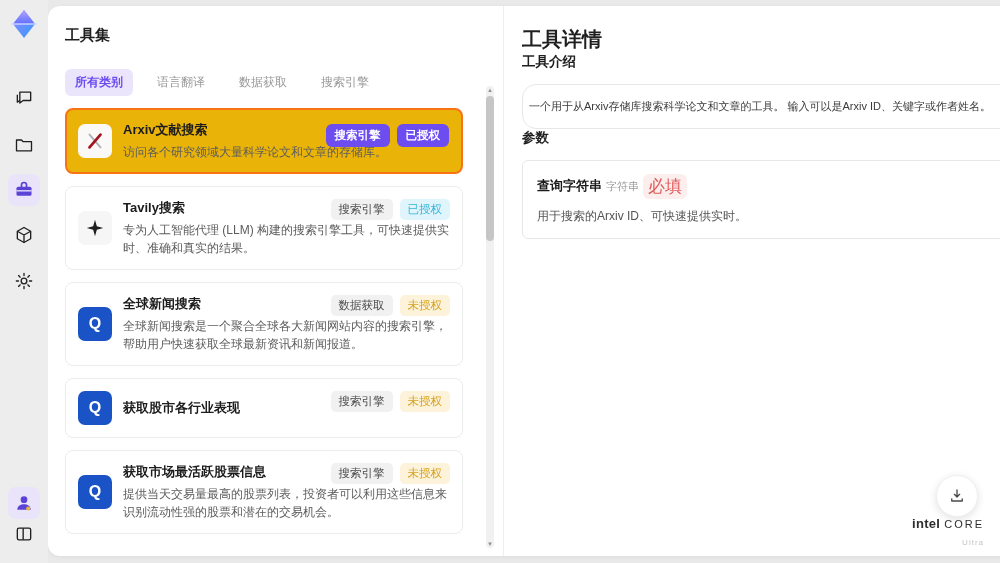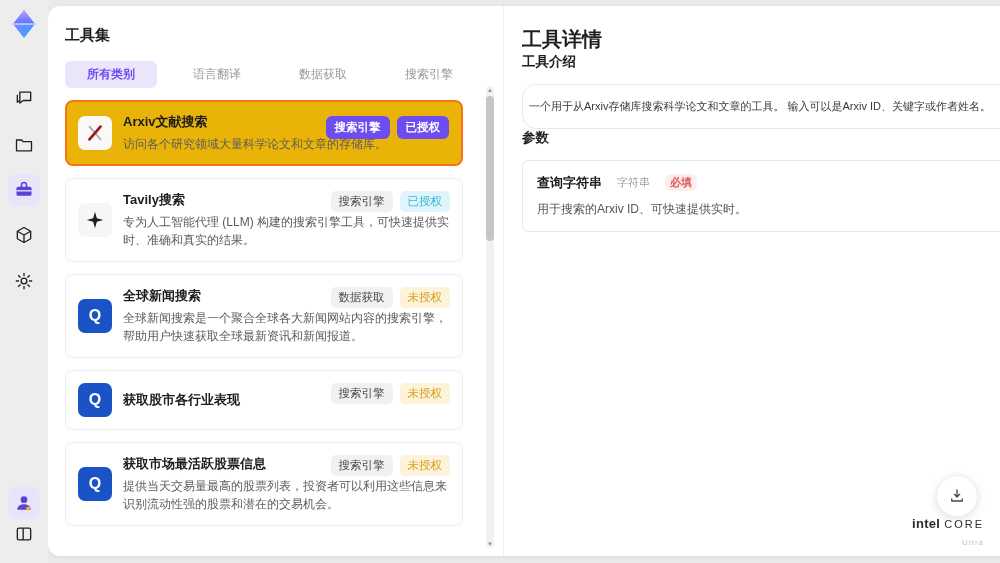--- a/index.html
+++ b/index.html
@@ -26,21 +26,21 @@
   .panel {
     position:absolute; left:48px; top:6px; width:986px; height:550px;
     background:#ffffff; border-radius:12px; overflow:hidden;
     box-shadow:0 1px 4px rgba(0,0,0,.05);
     display:flex;
   }
   
   .tools-col { width:455px; position:relative; padding:20px 20px 0 17px; }
   .tools-title { font-size:15px; font-weight:bold; }
   .tabs { display:flex; gap:14px; margin-top:16px; align-items:center; }
-  .tab { font-size:12px; color:#999; padding:5px 22px; border-radius:6px; cursor:pointer; white-space:nowrap; }
+  .tab { font-size:12px; color:#999; padding:5px 10px; border-radius:6px; cursor:pointer; white-space:nowrap;margin-top:8px; }
   .tab.active { background:#ebe5fb; color:#6a4cf0; font-weight:bold; }
   .tool-list { margin-top:12px; height:452px; overflow:hidden; padding-right:20px; }
   .tool-card {
     position:relative; display:flex; gap:11px; align-items:center;
     border:1px solid #ececec; border-radius:8px;
     padding:12px; margin-bottom:12px; background:#fff; cursor:pointer;
   }
   .tool-card.selected { border:2px solid #f97316; background:#eab308; padding:11px; }
   .tool-icon {
     width:34px; height:34px; border-radius:7px; flex:none;
@@ -71,24 +71,24 @@
 
   
   .details-col { flex:1; border-left:1px solid #efefef; padding:20px 18px 0 18px; position:relative; }
   .details-title { font-size:20px; font-weight:bold; }
   .section-heading { font-size:13.5px; font-weight:bold; }
   .info-box {
     margin-top:13px; border:1px solid #e7e7e7; border-radius:14px;
     padding:13px 6px; font-size:11px; color:#3a3a3a; line-height:1.5; background:#fff;
   }
   .param-box { margin-top:13px; border:1px solid #e7e7e7; border-radius:6px; padding:13px 14px; background:#fff; }
-  .param-head { display:flex; align-items:center; gap:15px; }
+  .param-head { display:flex; align-items:center; gap:4px; }
   .param-name { font-size:13px; font-weight:bold; color:#1c1c1c; }
   .param-type { font-size:11px; color:#9a9a9a; }
-  .param-required { font-size:11px; color:#e05b5b; background:#fdeeee; padding:1px 5px; border-radius:6px;font-weight:bold; }
+  .param-required { font-size:17px; color:#e05b5b; background:#fdeeee; padding:1px 5px; border-radius:6px; }
   .param-desc { margin-top:9px; font-size:12px; color:#555; }
 
   
   .download-fab {
     position:absolute; right:22px; bottom:46px; width:42px; height:42px; border-radius:50%;
     background:#fff; border:1px solid #f0f0f0; box-shadow:0 2px 8px rgba(0,0,0,.12);
     display:flex; align-items:center; justify-content:center; cursor:pointer; z-index:8;
   }
   .download-fab svg { width:18px; height:18px; }
   .intel-badge { position:absolute; right:16px; bottom:16px; text-align:right; z-index:8; }

